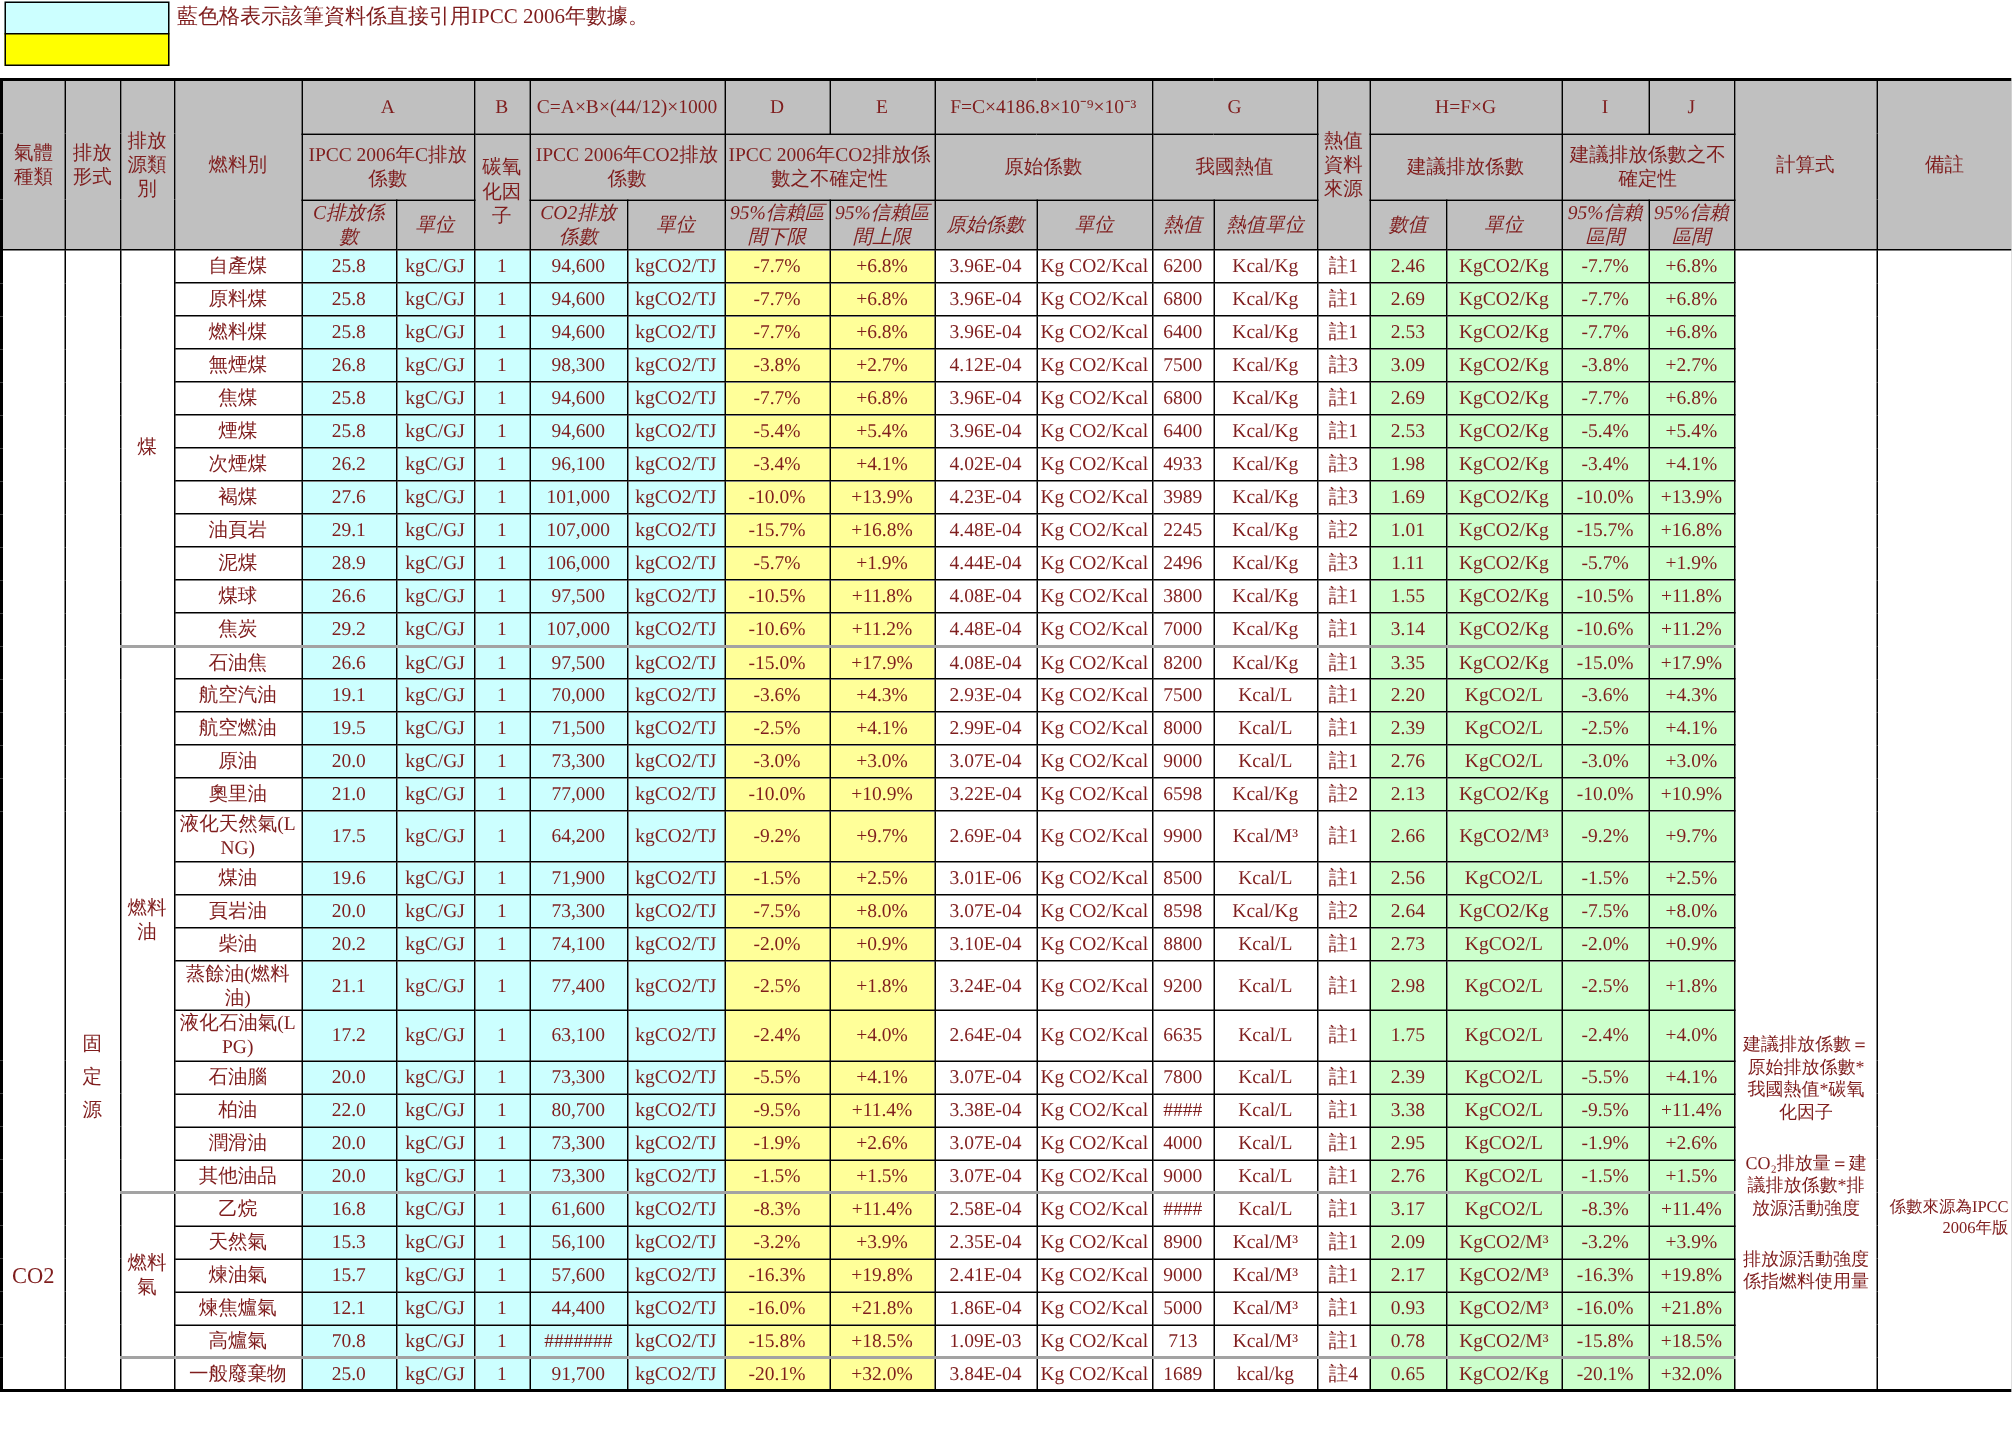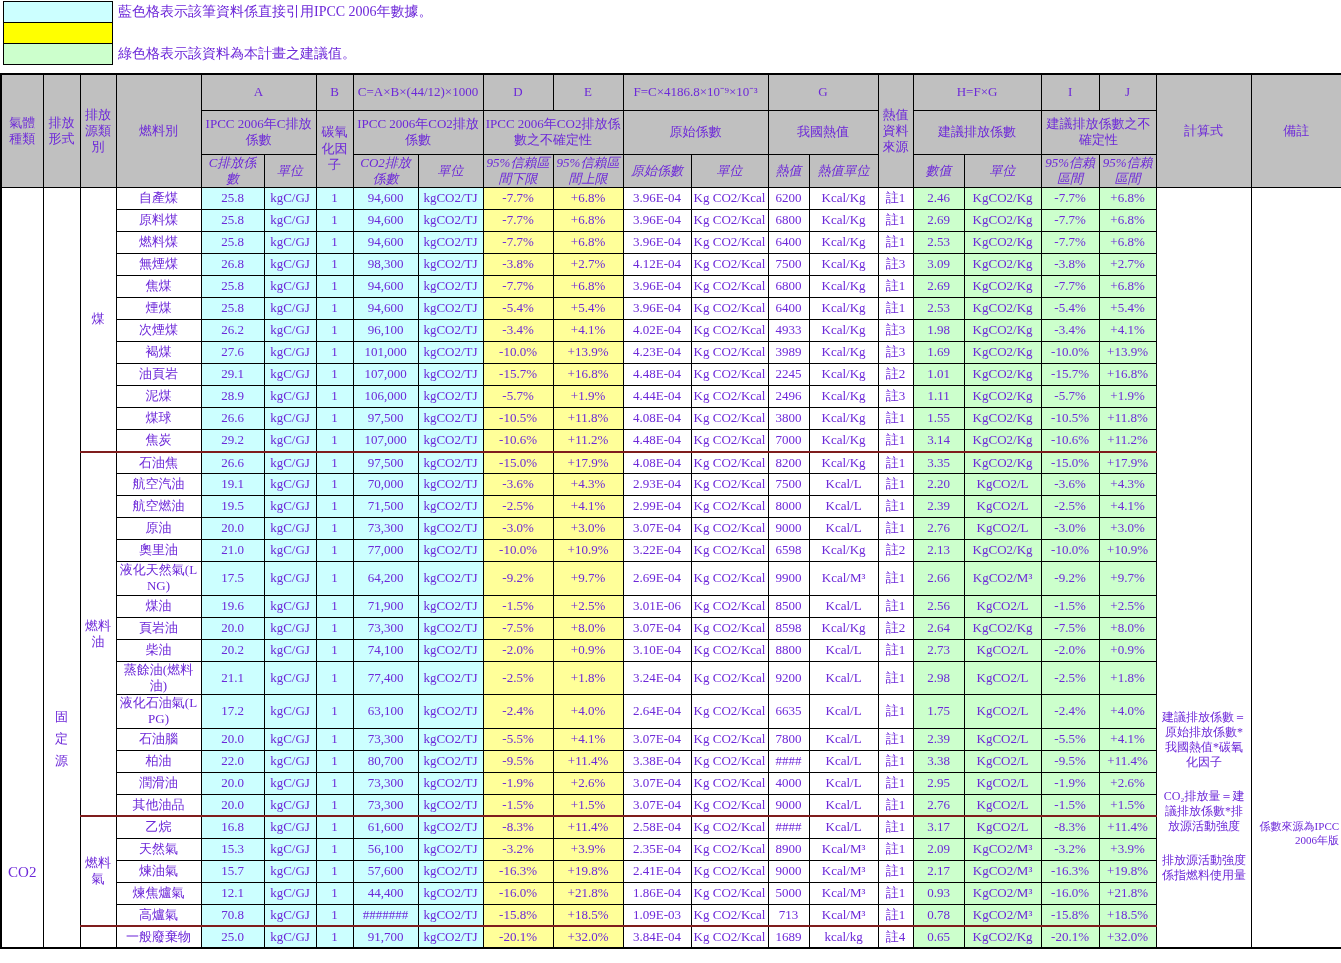--- a/index.html
+++ b/index.html
@@ -1,19 +1,19 @@
 <!DOCTYPE html>
 <html><head>
 <meta charset="utf-8">
 <style>
   * { margin:0; padding:0; box-sizing:border-box; }
   html,body { background:#ffffff; }
   .page {
     position:relative; width:1341px; height:963px; overflow:hidden;
-    background:#ffffff; color:#6d28d9;
+    background:#ffffff; color:#7f1d1d;
     font-family:"Liberation Serif", serif;
   }
   
   .legend { padding:2px 0 0 3px; }
   .legend-row { display:flex; align-items:stretch; height:22px; margin-top:-1px; }
   .legend-swatch { width:110px; border:1.5px solid #000; flex:0 0 auto; }
   .legend-text { font-size:14px; line-height:21px; padding-left:5px; white-space:nowrap; }
   
   table.main { border-collapse:collapse; table-layout:fixed; width:1341px; margin-top:8px; border:2px solid #000; }
   th, td {
@@ -22,44 +22,40 @@
     font-weight:normal; word-break:break-all;
   }
   thead th { background:#c0c0c0; }
   thead tr.h1 { height:36px; }
   thead tr.h2 { height:44px; }
   thead tr.h3 { height:20px;font-style:italic; }
   tbody tr { height:22px; }
   tbody td.cyan   { background:#ccffff; }
   tbody td.yellow { background:#ffff99; }
   tbody td.green  { background:#ccffcc; }
-  tbody tr.group-start td { border-top:2px solid #7f1d1d; }
+  tbody tr.group-start td { border-top:2px solid #a3a3a3; }
   td.rel { position:relative; padding:16px; vertical-align:top; }
   .form-label { position:absolute; top:518px; left:0; right:0; margin:auto; width:16px; word-break:break-all; line-height:1.7; font-size:13px; }
   .gas-label  { position:absolute; top:675px; left:0; right:0; font-size:15px; }
   .formula-wrap { position:absolute; top:522px; left:3px; right:2px; text-align:center; font-size:12px; }
   .formula-wrap p { margin:0 0 19px 0; }
   .remark-wrap { position:absolute; top:632px; left:2px; right:2px; text-align:right; font-size:11px; }
 </style>
 </head>
 <body>
 
 <div class="page">
 
   <div class="legend">
     <div class="legend-row">
       <div class="legend-swatch" style="background:#ccffff"></div>
       <span class="legend-text">藍色格表示該筆資料係直接引用IPCC 2006年數據。</span>
     </div>
     <div class="legend-row">
       <div class="legend-swatch" style="background:#ffff00"></div>
-    </div>
-    <div class="legend-row">
-      <div class="legend-swatch" style="background:#ccffcc"></div>
-      <span class="legend-text">綠色格表示該資料為本計畫之建議值。</span>
     </div>
   </div>
 
   <table class="main">
     <colgroup>
       <col style="width:42px">
         <col style="width:37px">
         <col style="width:36px">
         <col style="width:85px">
       <col style="width:63px">

